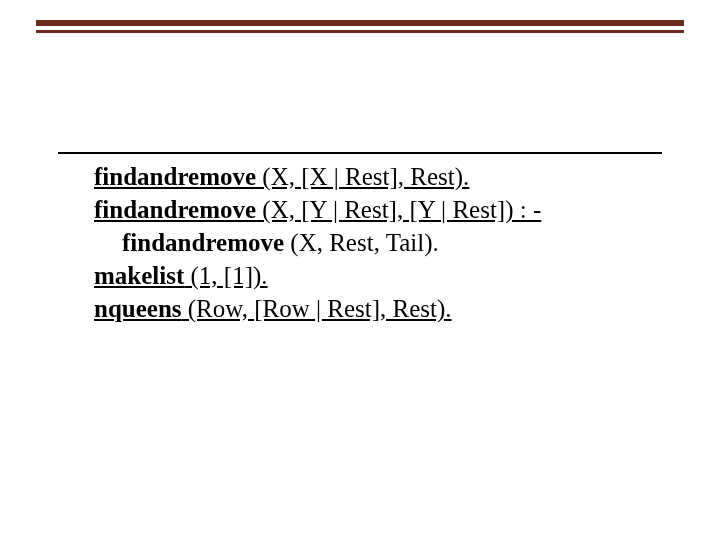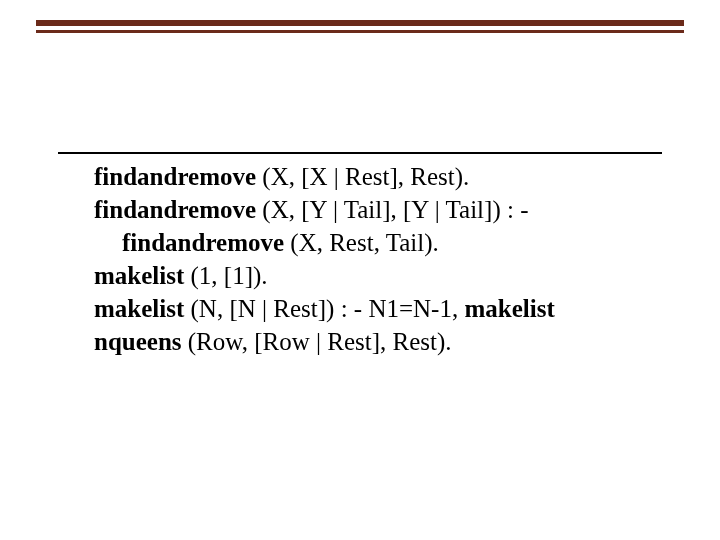--- a/index.html
+++ b/index.html
@@ -43,46 +43,43 @@
   }
   .code-block {
     position: absolute;
     top: 160px;
     left: 58px;
     right: 58px;
     font-size: 25px;
     line-height: 1.32;
     color: #000;
   }
-  .indent1 { padding-left: 36px; }
+  .indent1 { padding-left: 36px; text-decoration: underline; }
   .indent2 { padding-left: 64px; }
   .bold { font-weight: bold; }
 </style>
 </head>
 <body>
 
 <div class="top-bar">
   <div class="line1"></div>
   <div class="line2"></div>
 </div>
 
 <div class="content-rule"></div>
 
 <div class="code-block">
   <div class="indent1">
     <span class="bold">findandremove</span><span> (X, [X | Rest], Rest).</span>
   </div>
   <div class="indent1">
-    <span class="bold">findandremove</span><span> (X, [Y | Tail], [Y | Tail]) : -</span>
+    <span class="bold">findandremove</span><span> (X, [Y | Rest], [Y | Rest]) : -</span>
   </div>
   <div class="indent2">
     <span class="bold">findandremove</span><span> (X, Rest, Tail).</span>
   </div>
   <div class="indent1">
     <span class="bold">makelist</span><span> (1, [1]).</span>
   </div>
   <div class="indent1">
-    <span class="bold">makelist</span><span> (N, [N | Rest]) : - N1=N-1, </span><span class="bold">makelist</span>
-  </div>
-  <div class="indent1">
     <span class="bold">nqueens</span><span> (Row, [Row | Rest], Rest).</span>
   </div>
 </div>
 
 </body></html>

